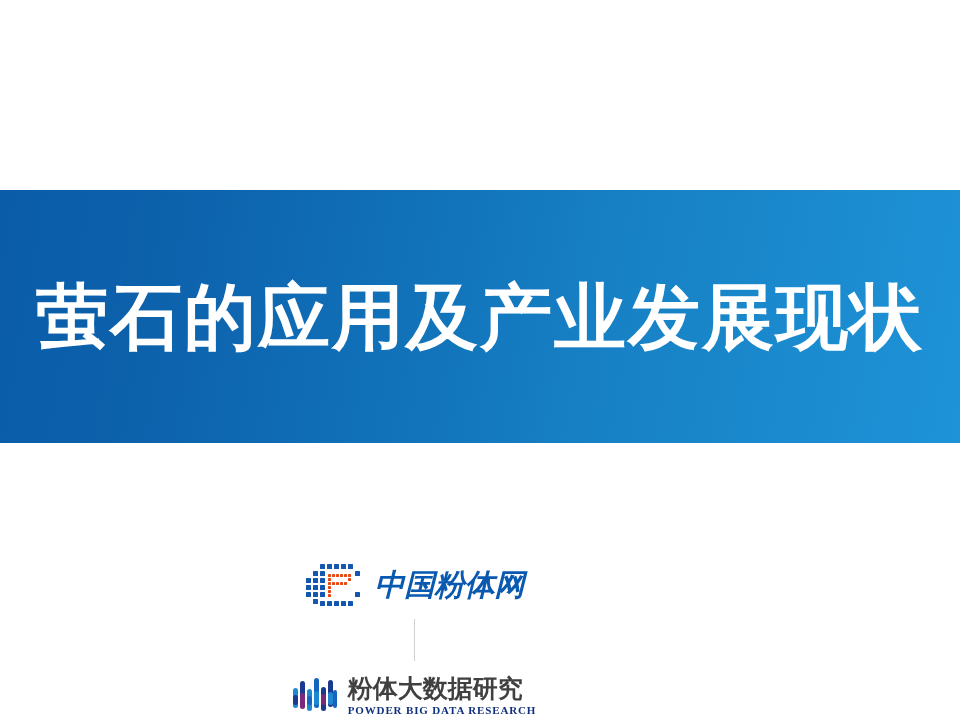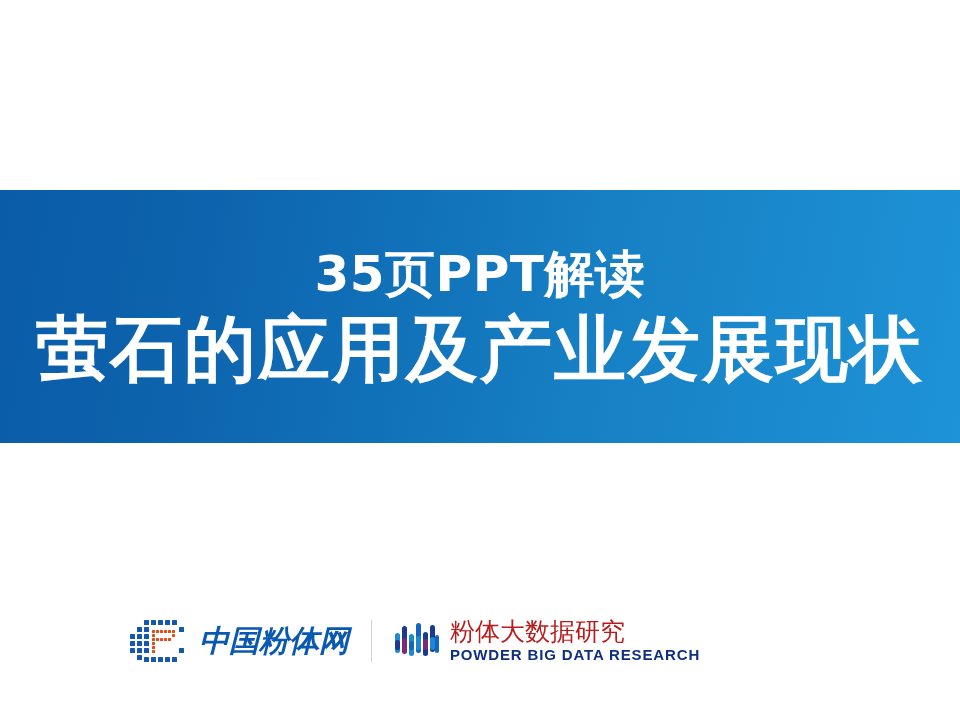--- a/index.html
+++ b/index.html
@@ -68,21 +68,22 @@
   
   .footer-logos {
     position: absolute;
     left: 0;
     top: 608px;
     width: 828px;
     height: 66px;
     display: flex;
     align-items: center;
     justify-content: center;
-    gap: 0;
+    gap: 12px;
+    flex-direction: column;
   }
 
   .logo-left {
     display: flex;
     align-items: center;
     gap: 9px;
   }
 
   .logo-mark-pixel {
     display: block;
@@ -119,46 +120,45 @@
 
   .logo-right-text {
     display: flex;
     flex-direction: column;
     align-items: flex-start;
     justify-content: center;
     gap: 1px;
   }
 
   .logo-right-cn {
-    color: #b91c1c;
+    color: #404040;
     font-size: 25px;
-    font-weight: normal;
+    font-weight: bold;
     line-height: 1.06;
     letter-spacing: 0px;
     white-space: nowrap;
     font-family: "DejaVu Sans", "Liberation Sans", sans-serif;
   }
 
   .logo-right-en {
     color: #10307f;
-    font-size: 15px;
+    font-size: 11px;
     font-weight: bold;
     letter-spacing: 0.85px;
     line-height: 1.1;
     white-space: nowrap;
-    font-family: Liberation Sans, sans-serif;
+    font-family: Liberation Serif, serif;
   }
 </style>
 </head>
 <body>
 
 <div class="slide">
 
   <div class="title-banner">
-    <div class="title-line title-line-1">35页PPT解读</div>
     <div class="title-line title-line-2">萤石的应用及产业发展现状</div>
   </div>
 
   <div class="footer-logos">
 
     <div class="logo-left">
       <svg class="logo-mark-pixel" width="62" height="44" viewBox="0 0 62 44">
         <g fill="#1357b0">
 
           <rect x="16" y="1" width="5" height="5" rx="0.6"></rect>

